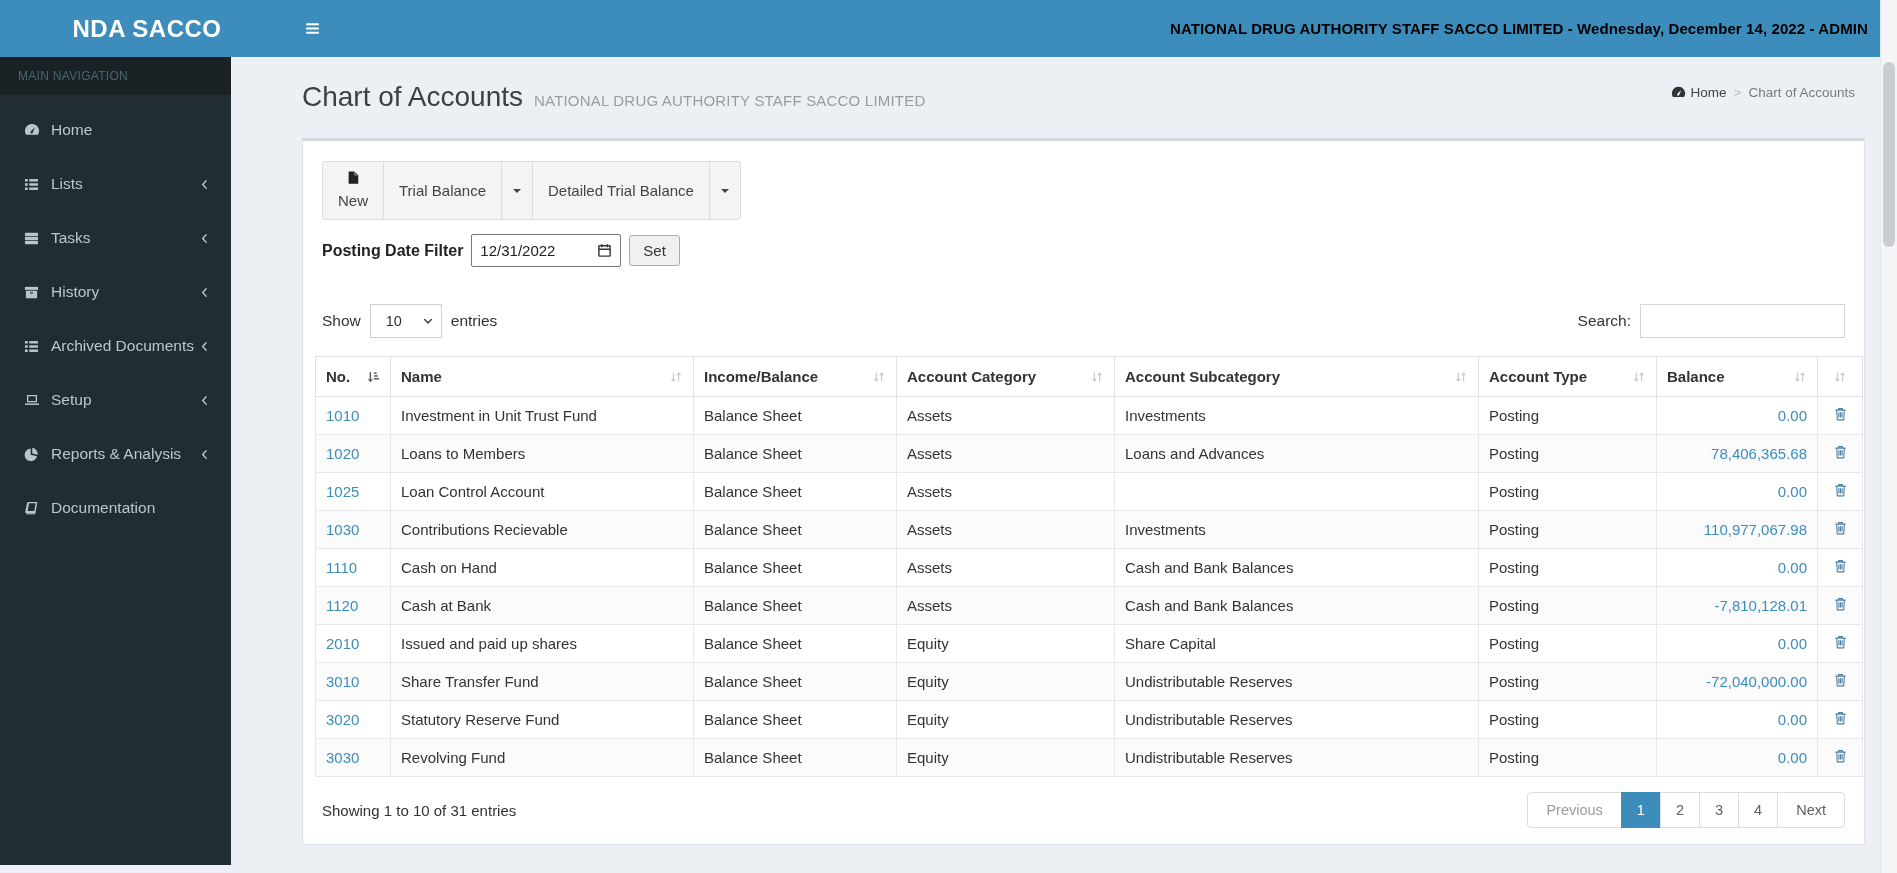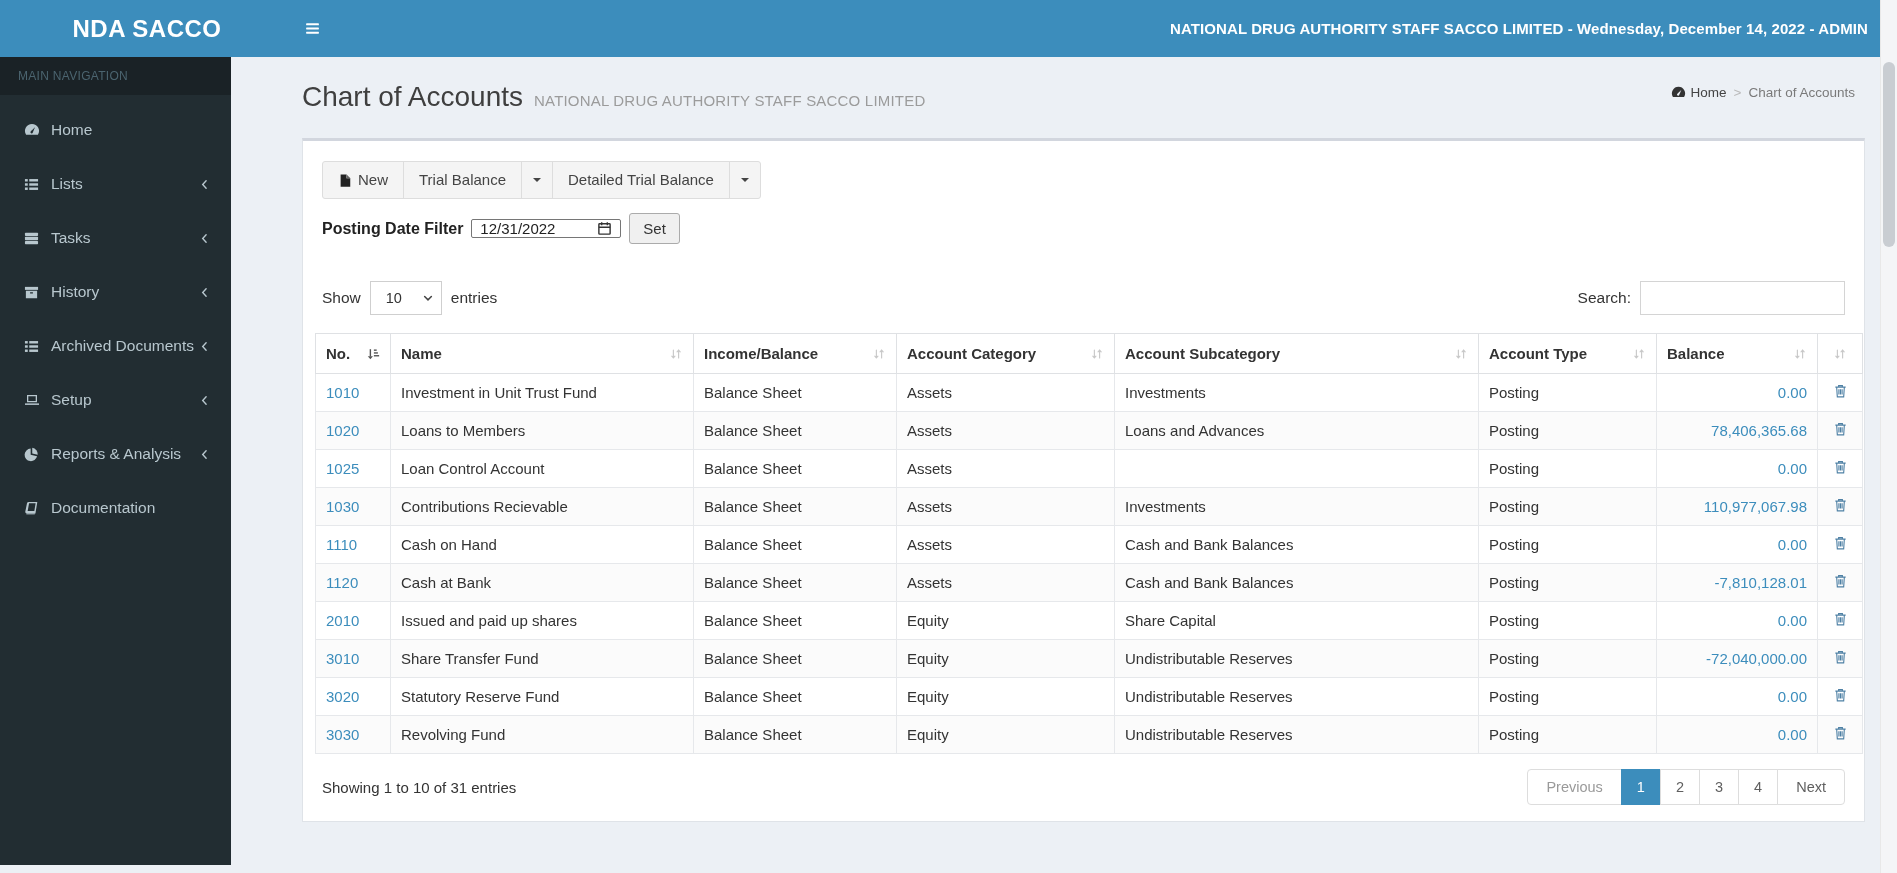--- a/index.html
+++ b/index.html
@@ -12,21 +12,21 @@
   a { text-decoration:none; color:inherit; }
   .ic { display:inline-flex; align-items:center; justify-content:center; }
   .ic svg { display:block; }
 
   
   .main-header { position:absolute; top:0; left:0; right:17px; height:57px; display:flex; z-index:5; }
   .logo { width:287px; background:#3c8dbc; color:#fff; display:flex; align-items:center;
           justify-content:center; font-size:24px; font-weight:bold; letter-spacing:.5px;padding-left:7px; }
   .navbar { flex:1; background:#3c8dbc; display:flex; align-items:center; justify-content:space-between; }
   .sidebar-toggle { color:#fff; padding:0 17px; height:100%; display:flex; align-items:center; cursor:pointer; }
-  .navbar-title { color:#ffffff; font-size:15px; font-weight:700; margin-right:12px; letter-spacing:.1px; }
+  .navbar-title { color:#000000; font-size:15px; font-weight:700; margin-right:12px; letter-spacing:.1px; }
 
   
   .sidebar { position:absolute; top:57px; left:0; width:231px; bottom:8px; background:#222d32; }
   .sidebar-header { background:#1a2226; color:#4b646f; font-size:12px; padding:12px 18px; letter-spacing:.3px; }
   .sidebar-menu { list-style:none; margin:0; padding:8px 0 0 0; }
   .sidebar-menu a { display:flex; align-items:center; color:#b8c7ce; font-size:15.5px;
                     padding:18px 15px 18px 18px; position:relative; cursor:pointer; }
   .sidebar-menu .ic { width:27px; color:#b8c7ce; }
   .sidebar-menu .label { margin-left:6px; }
   .pull-right { position:absolute; right:13px; color:#95a5ac; }
@@ -44,31 +44,31 @@
   .bc-current { color:#7a7a7a; }
 
   .box { margin:0 15px 20px; background:#fff; border:1px solid #dfe3e8; border-top:3px solid #d2d6de;
          padding:10px 12px 16px; }
 
   
   .toolbar { margin:10px 0 0 7px; display:inline-flex; }
   .btn { background:#f4f4f4; border:1px solid #ddd; color:#444; font-size:15px; padding:8px 15px;
          cursor:pointer; font-family:inherit; display:inline-flex; align-items:center; gap:6px; line-height:1.35; }
   .toolbar .btn + .btn { margin-left:-1px; }
-  .toolbar .btn:first-child { border-radius:3px 0 0 3px; }
+  .toolbar .btn:first-child { border-radius:3px 0 0 3px;flex-direction:column; }
   .toolbar .btn:last-child { border-radius:0 3px 3px 0; }
   .btn .ic { color:#222; }
   .btn-caret { padding:8px 11px; }
   .caret { width:0; height:0; border-left:4px solid transparent; border-right:4px solid transparent;
            border-top:4px solid #444; display:inline-block; }
 
   
   .filter-row { margin:14px 0 0 7px; display:flex; align-items:center; gap:8px; }
   .filter-label { font-weight:bold; font-size:16px; color:#222; }
-  .date-input { width:150px; height:19px; border:1px solid #767676; border-radius:2px; background:#fff;
+  .date-input { width:150px; height:33px; border:1px solid #767676; border-radius:2px; background:#fff;
                 display:flex; align-items:center; justify-content:space-between; padding:0 8px;
                 font-size:15px; color:#222; cursor:text; }
   .date-input .ic { color:#333; cursor:pointer; }
   .btn-set { border:1px solid #ababab; border-radius:3px; background:#f0f0f0; font-size:15px;
              color:#333; padding:6px 13px; cursor:pointer; font-family:inherit; }
 
   
   .dt-controls { display:flex; justify-content:space-between; align-items:center; margin:37px 7px 0; }
   .length { display:flex; align-items:center; gap:9px; font-size:15.5px; color:#333; }
   .select { width:72px; height:34px; border:1px solid #cfcfcf; background:#fff; position:relative;

